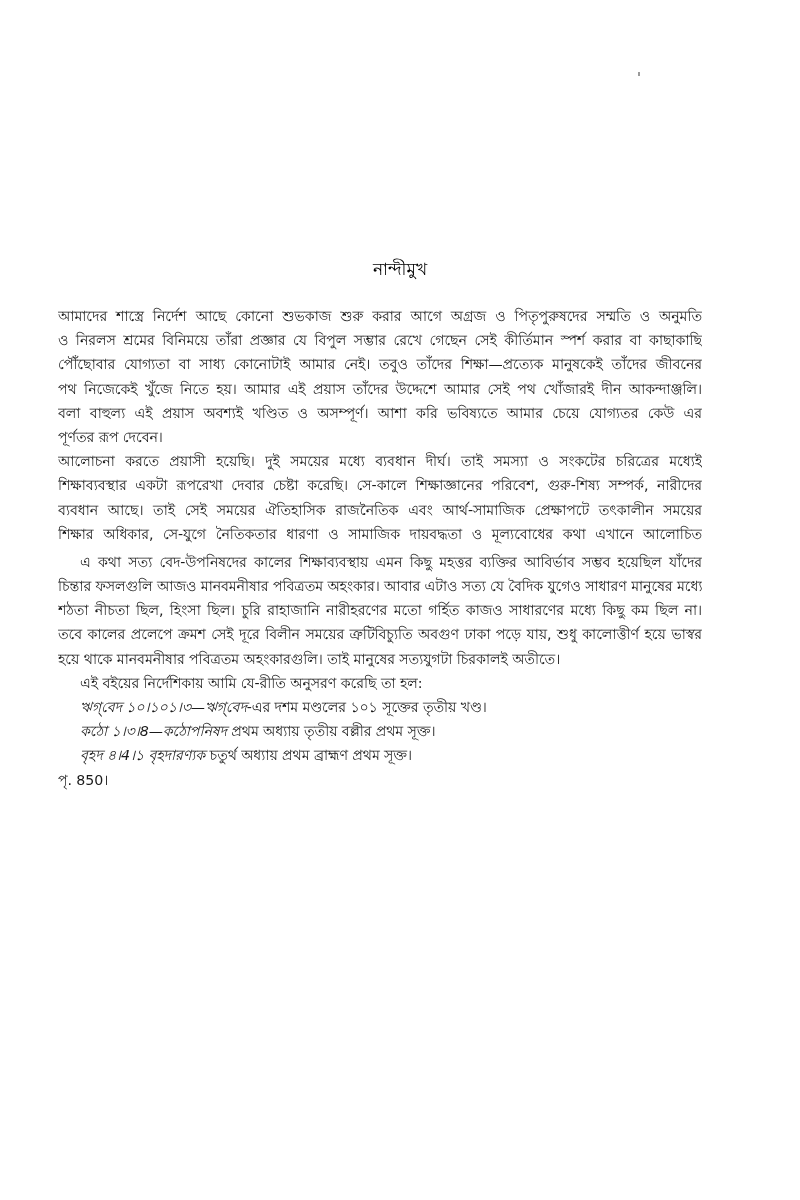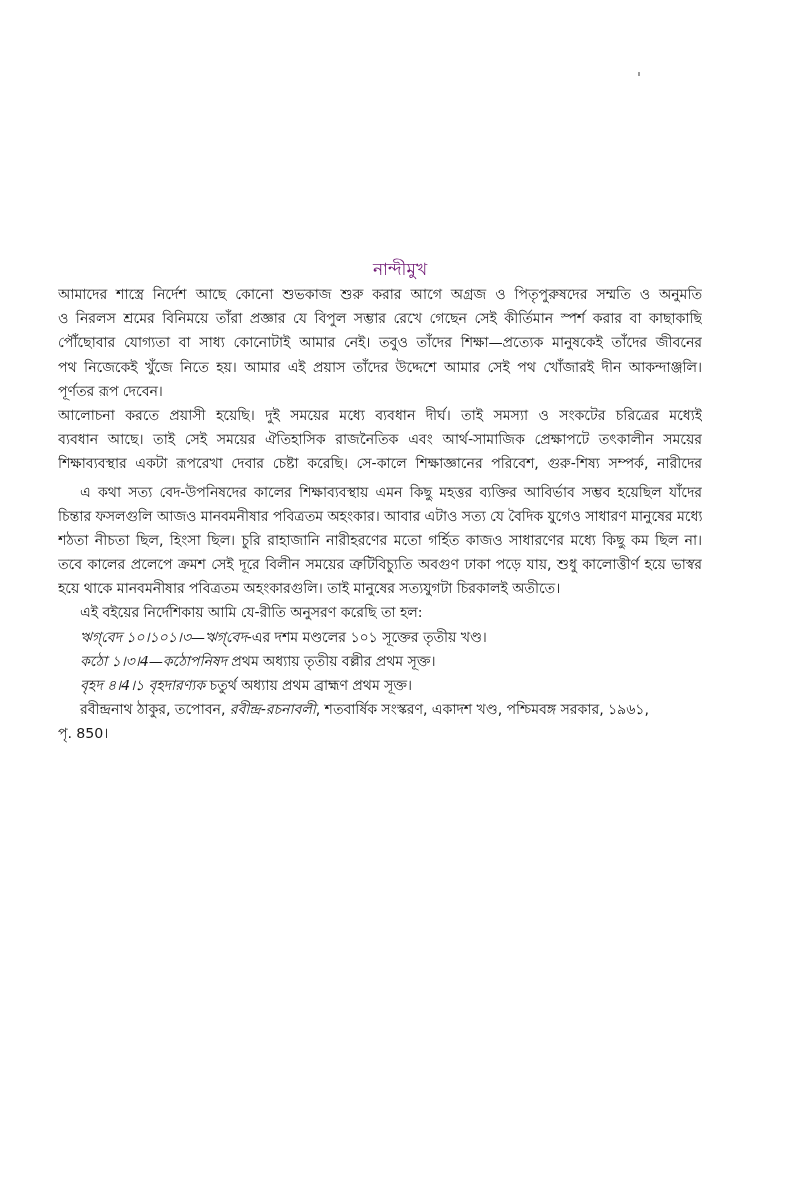--- a/index.html
+++ b/index.html
@@ -29,26 +29,26 @@
     height: 4px;
     background: #9a9a9a;
   }
   .title {
     position: absolute;
     left: 0;
     width: 800px;
     top: 256px;
     text-align: center;
     font-size: 17px;
-    color: #701a75;
+    color: #000000;
   }
   .body {
     position: absolute;
     left: 58px;
-    top: 282px;
+    top: 304px;
     width: 644px;
   }
   .line {
     height: 24.2px;
     line-height: 24.2px;
     font-size: 14.2px;
     white-space: nowrap;
     overflow: hidden;
     text-align: justify;
     text-align-last: justify;
@@ -69,55 +69,54 @@
 
   <div class="title">নান্দীমুখ</div>
 
   <div class="body">
 
     <div>
       <div class="line">আমাদের শাস্ত্রে নির্দেশ আছে কোনো শুভকাজ শুরু করার আগে অগ্রজ ও পিতৃপুরুষদের সম্মতি ও অনুমতি</div>
       <div class="line">ও নিরলস শ্রমের বিনিময়ে তাঁরা প্রজ্ঞার যে বিপুল সম্ভার রেখে গেছেন সেই কীর্তিমান স্পর্শ করার বা কাছাকাছি</div>
       <div class="line">পৌঁছোবার যোগ্যতা বা সাধ্য কোনোটাই আমার নেই। তবুও তাঁদের শিক্ষা—প্রত্যেক মানুষকেই তাঁদের জীবনের</div>
       <div class="line">পথ নিজেকেই খুঁজে নিতে হয়। আমার এই প্রয়াস তাঁদের উদ্দেশে আমার সেই পথ খোঁজারই দীন আকন্দাঞ্জলি।</div>
+      <div class="line">বলা বাহুল্য এই প্রয়াস অবশ্যই খণ্ডিত ও অসম্পূর্ণ। আশা করি ভবিষ্যতে আমার চেয়ে যোগ্যতর কেউ এর</div>
       <div class="line last">পূর্ণতর রূপ দেবেন।</div>
     </div>
 
     <div>
       <div class="line">আলোচনা করতে প্রয়াসী হয়েছি। দুই সময়ের মধ্যে ব্যবধান দীর্ঘ। তাই সমস্যা ও সংকটের চরিত্রের মধ্যেই</div>
+      <div class="line">শিক্ষাব্যবস্থার একটা রূপরেখা দেবার চেষ্টা করেছি। সে-কালে শিক্ষাজ্ঞানের পরিবেশ, গুরু-শিষ্য সম্পর্ক, নারীদের</div>
       <div class="line">ব্যবধান আছে। তাই সেই সময়ের ঐতিহাসিক রাজনৈতিক এবং আর্থ-সামাজিক প্রেক্ষাপটে তৎকালীন সময়ের</div>
-      <div class="line">শিক্ষাব্যবস্থার একটা রূপরেখা দেবার চেষ্টা করেছি। সে-কালে শিক্ষাজ্ঞানের পরিবেশ, গুরু-শিষ্য সম্পর্ক, নারীদের</div>
+      <div class="line">শিক্ষার অধিকার, সে-যুগে নৈতিকতার ধারণা ও সামাজিক দায়বদ্ধতা ও মূল্যবোধের কথা এখানে আলোচিত</div>
     </div>
 
     <div class="gap"></div>
 
     <div>
       <div class="line indent">এ কথা সত্য বেদ-উপনিষদের কালের শিক্ষাব্যবস্থায় এমন কিছু মহত্তর ব্যক্তির আবির্ভাব সম্ভব হয়েছিল যাঁদের</div>
       <div class="line">চিন্তার ফসলগুলি আজও মানবমনীষার পবিত্রতম অহংকার। আবার এটাও সত্য যে বৈদিক যুগেও সাধারণ মানুষের মধ্যে</div>
       <div class="line">শঠতা নীচতা ছিল, হিংসা ছিল। চুরি রাহাজানি নারীহরণের মতো গর্হিত কাজও সাধারণের মধ্যে কিছু কম ছিল না।</div>
       <div class="line">তবে কালের প্রলেপে ক্রমশ সেই দূরে বিলীন সময়ের ত্রুটিবিচ্যুতি অবগুণ ঢাকা পড়ে যায়, শুধু কালোত্তীর্ণ হয়ে ভাস্বর</div>
       <div class="line last">হয়ে থাকে মানবমনীষার পবিত্রতম অহংকারগুলি। তাই মানুষের সত্যযুগটা চিরকালই অতীতে।</div>
     </div>
 
     <div>
       <div class="line last indent">এই বইয়ের নির্দেশিকায় আমি যে-রীতি অনুসরণ করেছি তা হল:</div>
 
       <div class="line last indent">
         <i>ঋগ্‌বেদ ১০।১০১।৩</i><span>—</span><i>ঋগ্‌বেদ</i><span>-এর দশম মণ্ডলের ১০১ সূক্তের তৃতীয় খণ্ড।</span>
       </div>
 
       <div class="line last indent">
-        <i>কঠো ১।৩।4</i><span>—</span><i>কঠোপনিষদ</i><span> প্রথম অধ্যায় তৃতীয় বল্লীর প্রথম সূক্ত।</span>
+        <i>কঠো ১।৩।8</i><span>—</span><i>কঠোপনিষদ</i><span> প্রথম অধ্যায় তৃতীয় বল্লীর প্রথম সূক্ত।</span>
       </div>
 
       <div class="line last indent">
         <i>বৃহদ ৪।4।১</i><span>  </span><i>বৃহদারণ্যক</i><span> চতুর্থ অধ্যায় প্রথম ব্রাহ্মণ প্রথম সূক্ত।</span>
       </div>
 
 
-      <div class="line last indent">
-        <span>রবীন্দ্রনাথ ঠাকুর, তপোবন, </span><i>রবীন্দ্র-রচনাবলী</i><span>, শতবার্ষিক সংস্করণ, একাদশ খণ্ড, পশ্চিমবঙ্গ সরকার, ১৯৬১,</span>
-      </div>
       <div class="line last">পৃ. 850।</div>
     </div>
 
   </div>
 </div>
 
 </body></html>

